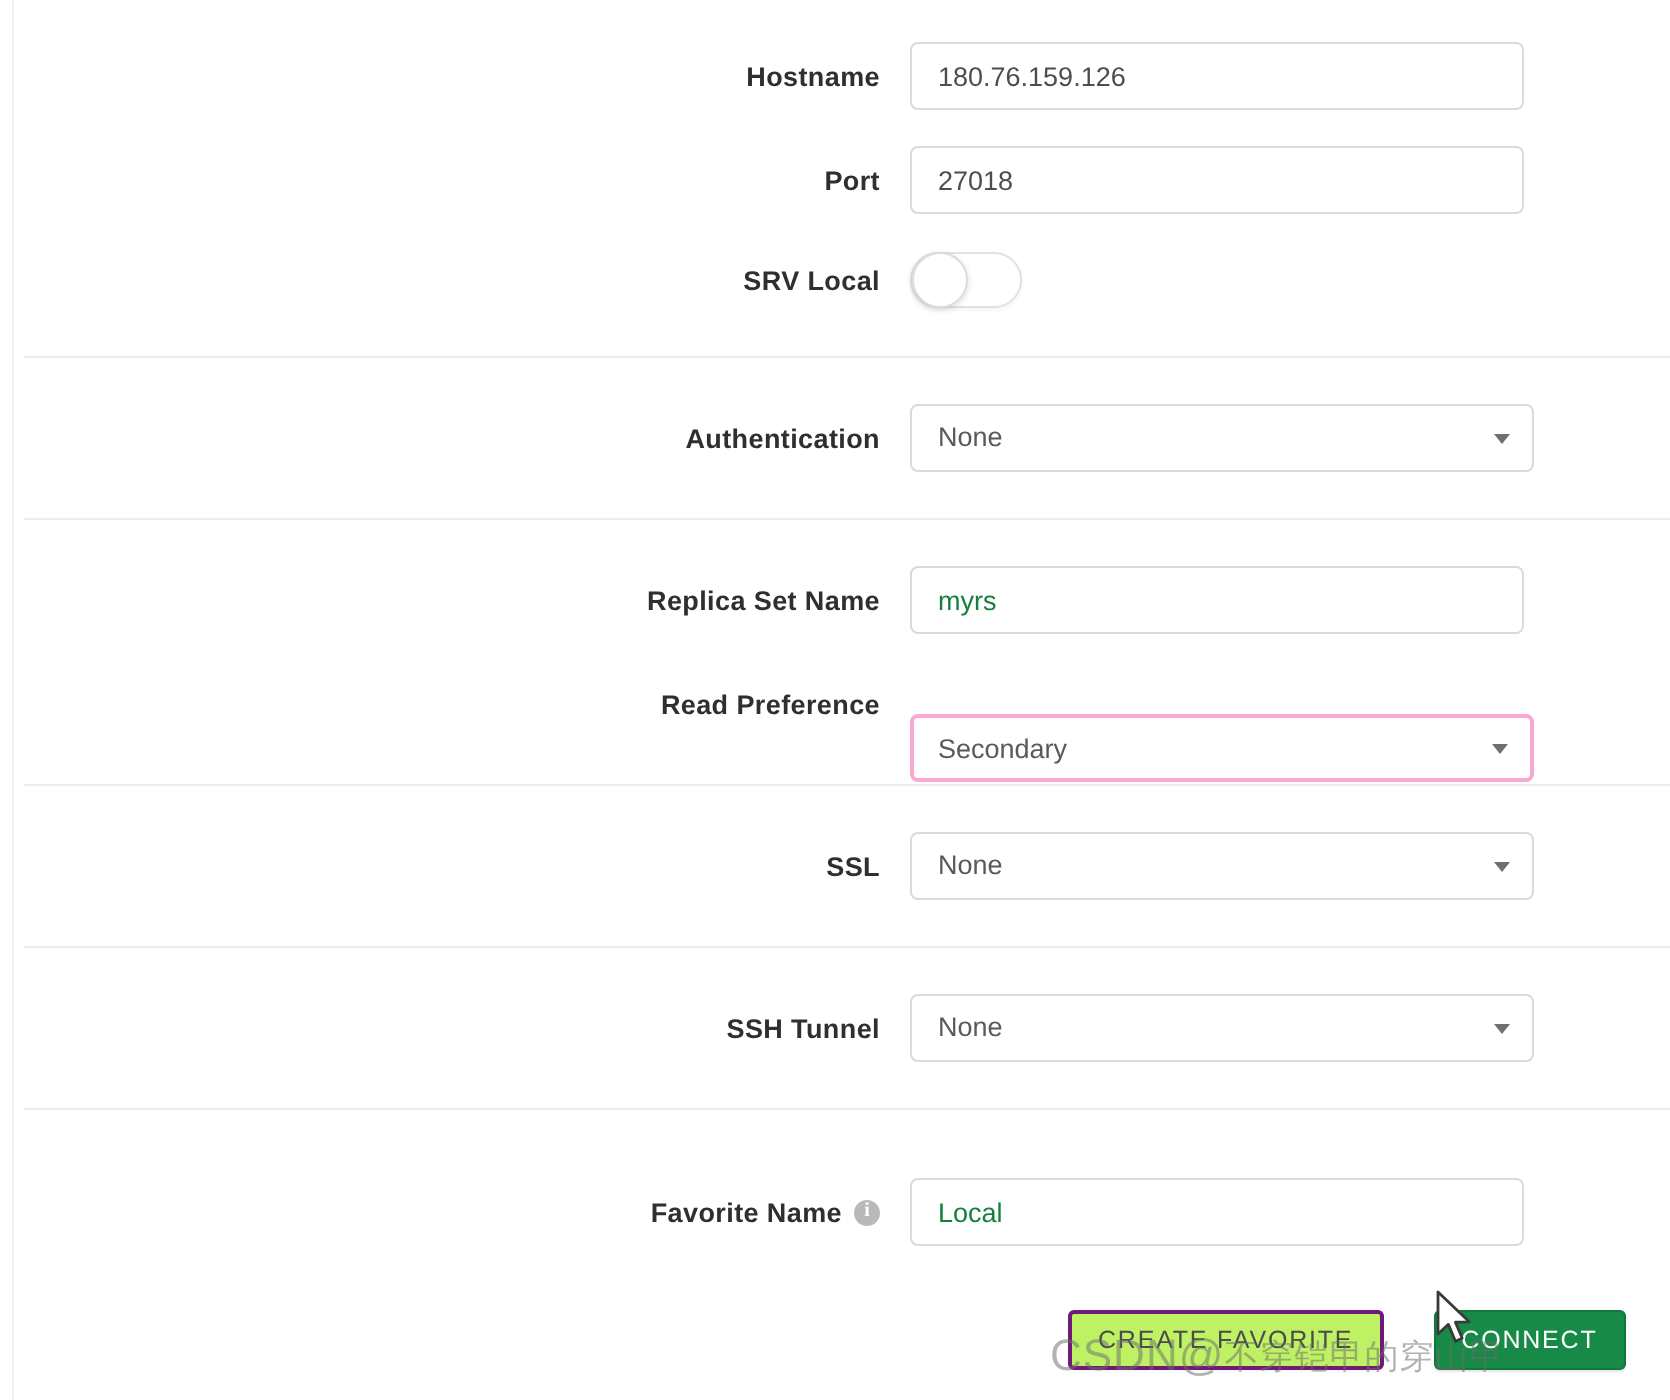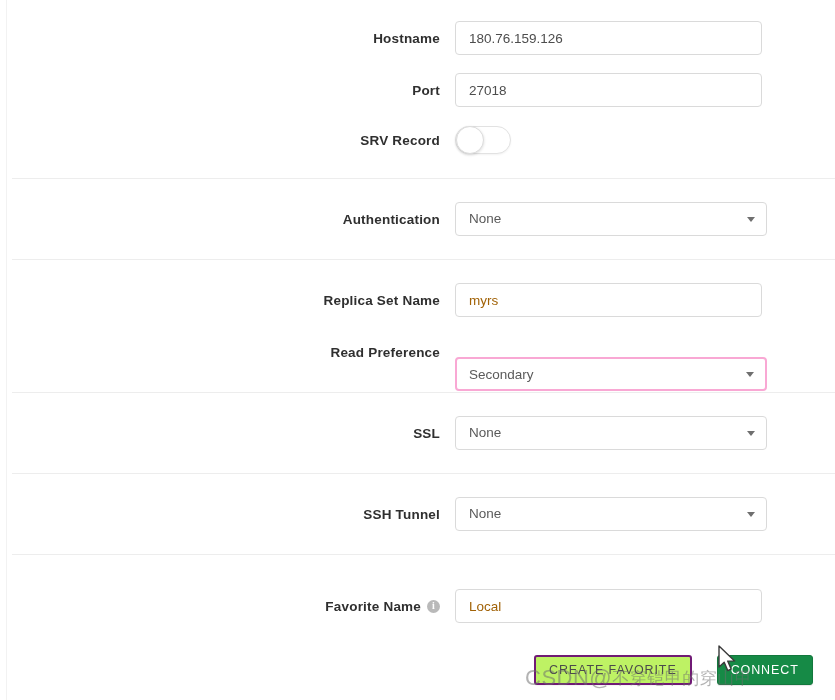--- a/index.html
+++ b/index.html
@@ -116,21 +116,21 @@
     border: 1px solid #dadada;
     border-radius: 4px;
     background: #ffffff;
     padding: 0 13px;
     font-family: "Liberation Sans", sans-serif;
     font-size: 13.5px;
     color: #4d4d4d;
     outline: none;
     line-height: 32px;
   }
-  .textfield.ghost { color: #a16207; }
+  .textfield.ghost { color: #15803d; }
   .textfield::placeholder { color: #9a9a9a; }
 
   
   .selectbox {
     position: relative;
     width: 312px;
     height: 34px;
     box-sizing: border-box;
     border: 1px solid #dadada;
     border-radius: 4px;
@@ -280,21 +280,21 @@
         <div class="label-cell">
           <span class="label">Port</span>
         </div>
         <div class="control-cell">
           <input class="textfield" type="text" value="27018" style="">
         </div>
       </div>
 
       <div class="row" style="height:48px;">
         <div class="label-cell">
-          <span class="label">SRV Record</span>
+          <span class="label">SRV Local</span>
         </div>
         <div class="control-cell">
           <div class="toggle">
             <div class="knob"></div>
           </div>
         </div>
       </div>
 
     </div>
 

